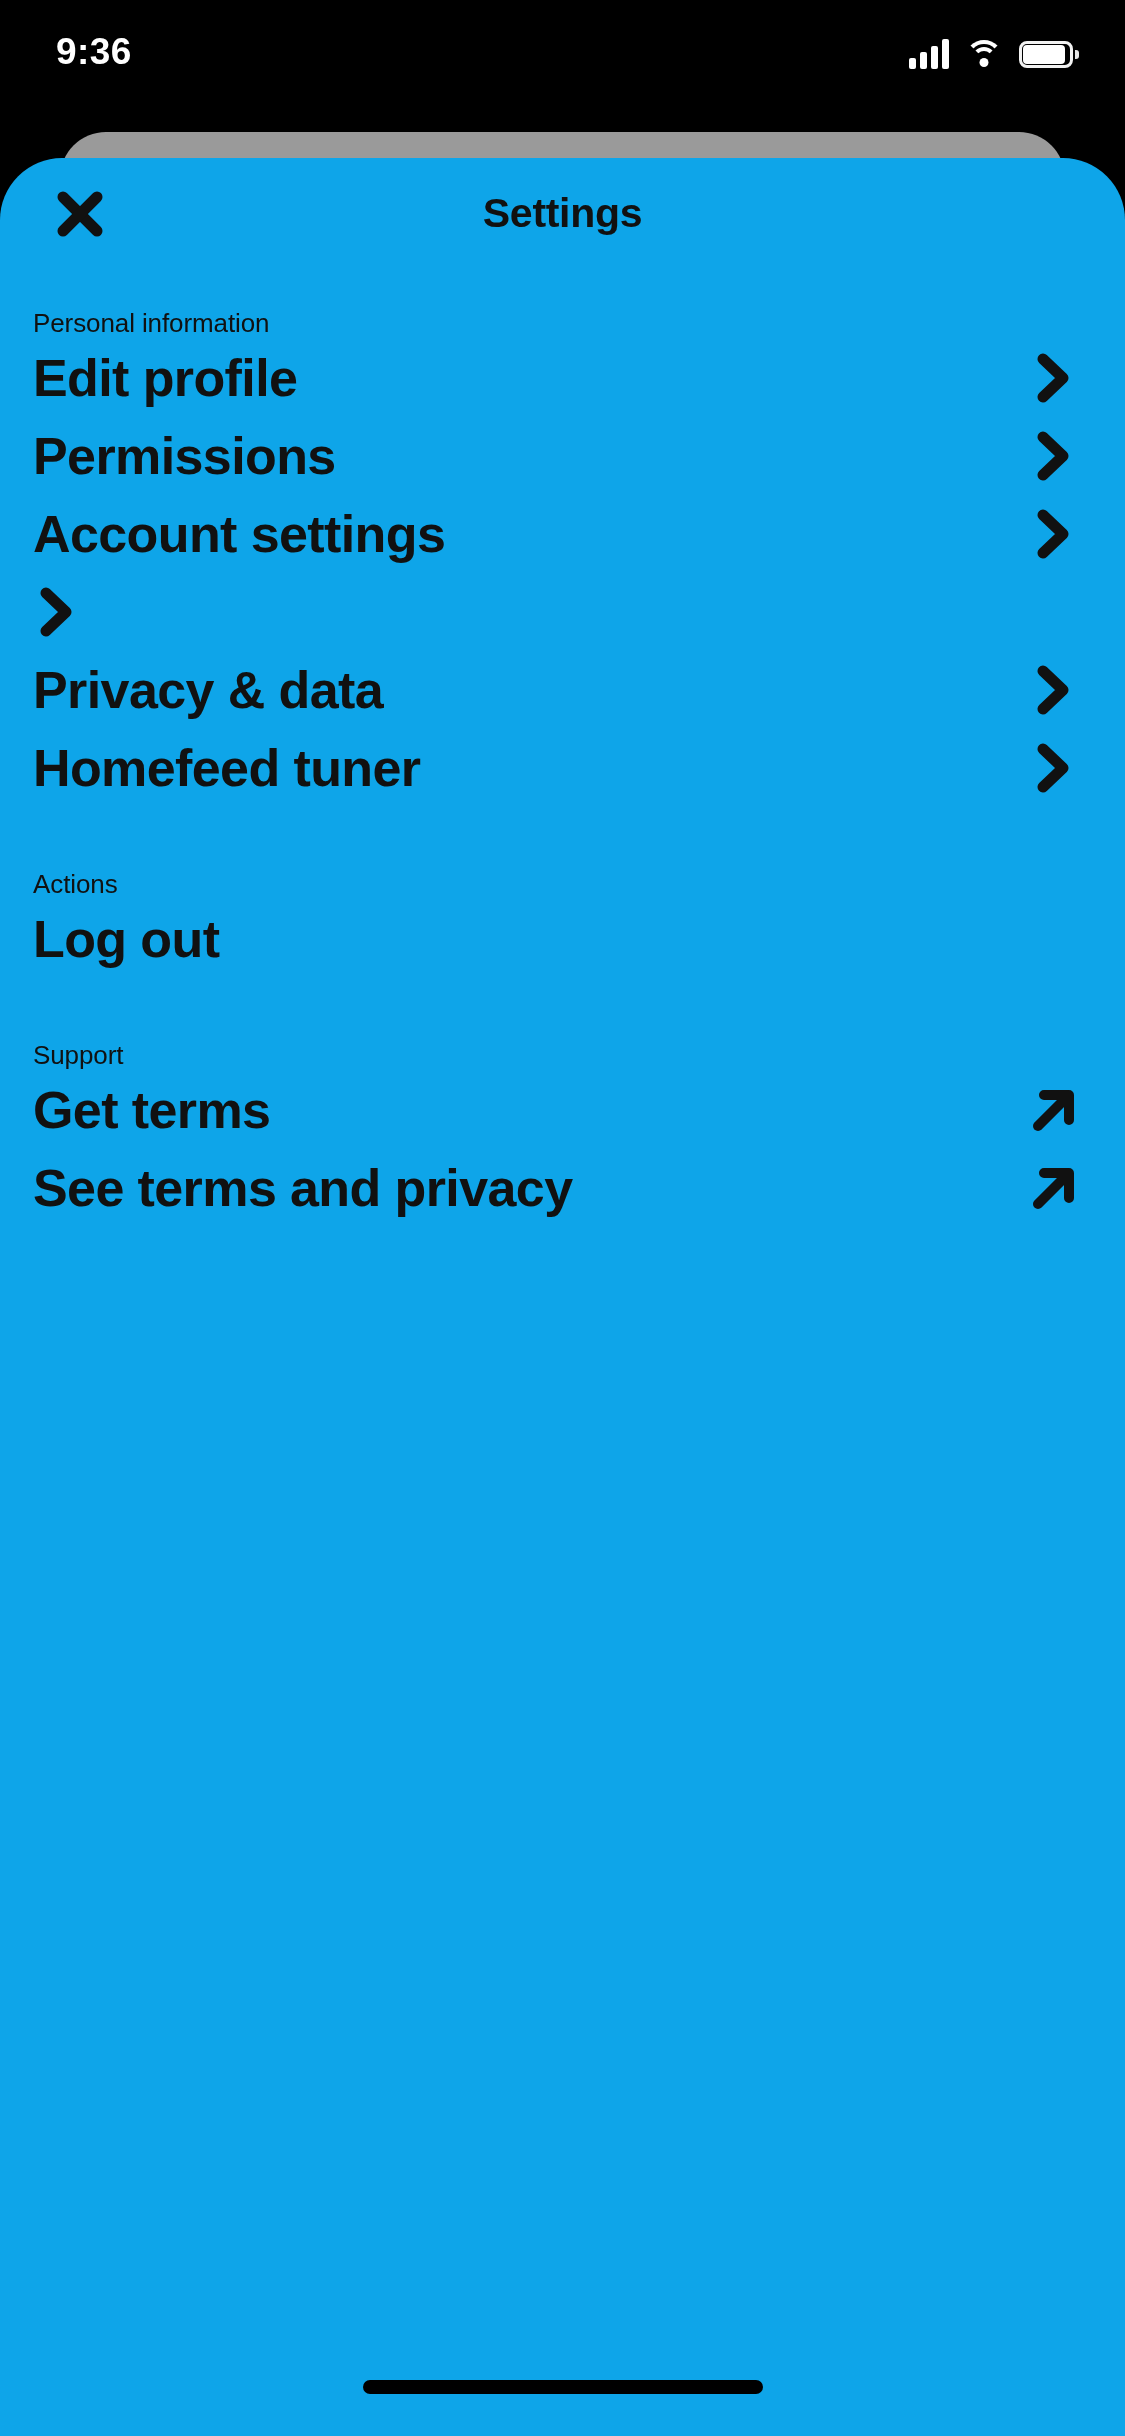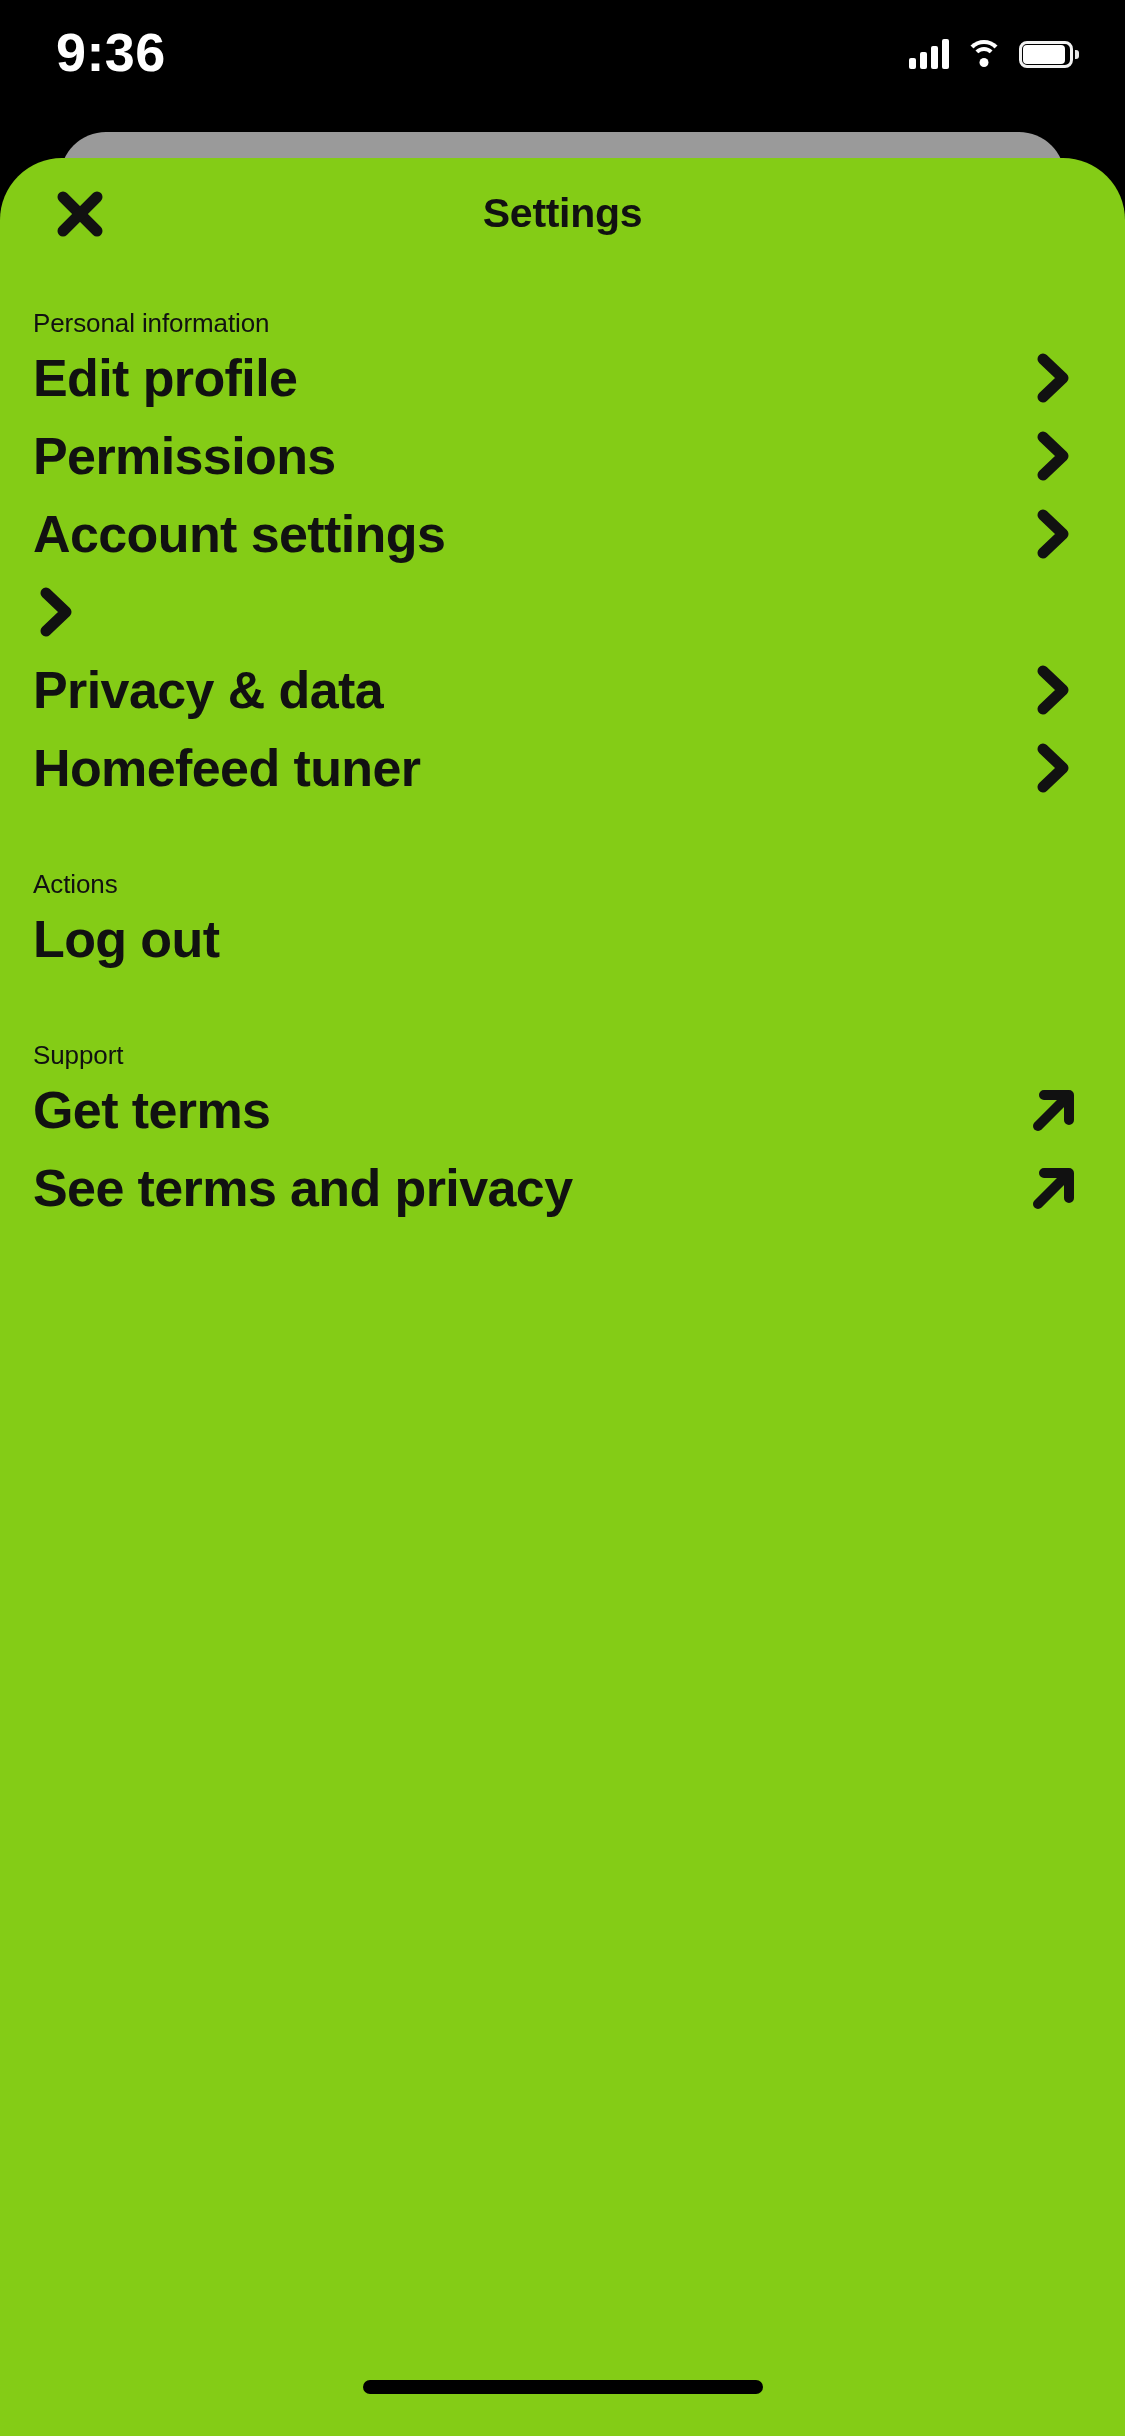--- a/index.html
+++ b/index.html
@@ -17,21 +17,21 @@
 
   
   #status-bar {
     position:absolute; top:0; left:0;
     width:1125px; height:132px;
     color:#fff;
   }
   #status-time {
     position:absolute; left:56px; top:22px;
     width:220px; height:60px;
-    font-size:54px; font-weight:600;
+    font-size:37px; font-weight:600;
     letter-spacing:0.4px;
     line-height:60px;
     color:#fff;
   }
   #status-icons {
     position:absolute; right:52px; top:30px;
     height:48px;
     display:flex; align-items:center; gap:16px;
   }
   .signal-bars { display:flex; align-items:flex-end; gap:4px; height:30px; }
@@ -71,21 +71,21 @@
   
   #backing-card {
     position:absolute; left:60px; top:132px;
     width:1005px; height:120px;
     background:#9a9a9a;
     border-radius:46px 46px 0 0;
   }
   #sheet {
     position:absolute; left:0; top:158px;
     width:1125px; height:2278px;
-    background:#84cc16;
+    background:#0ea5e9;
     border-radius:62px 62px 0 0;
     overflow:hidden;
   }
 
   
   #sheet-header {
     position:relative;
     height:110px;
   }
   #close-button {

